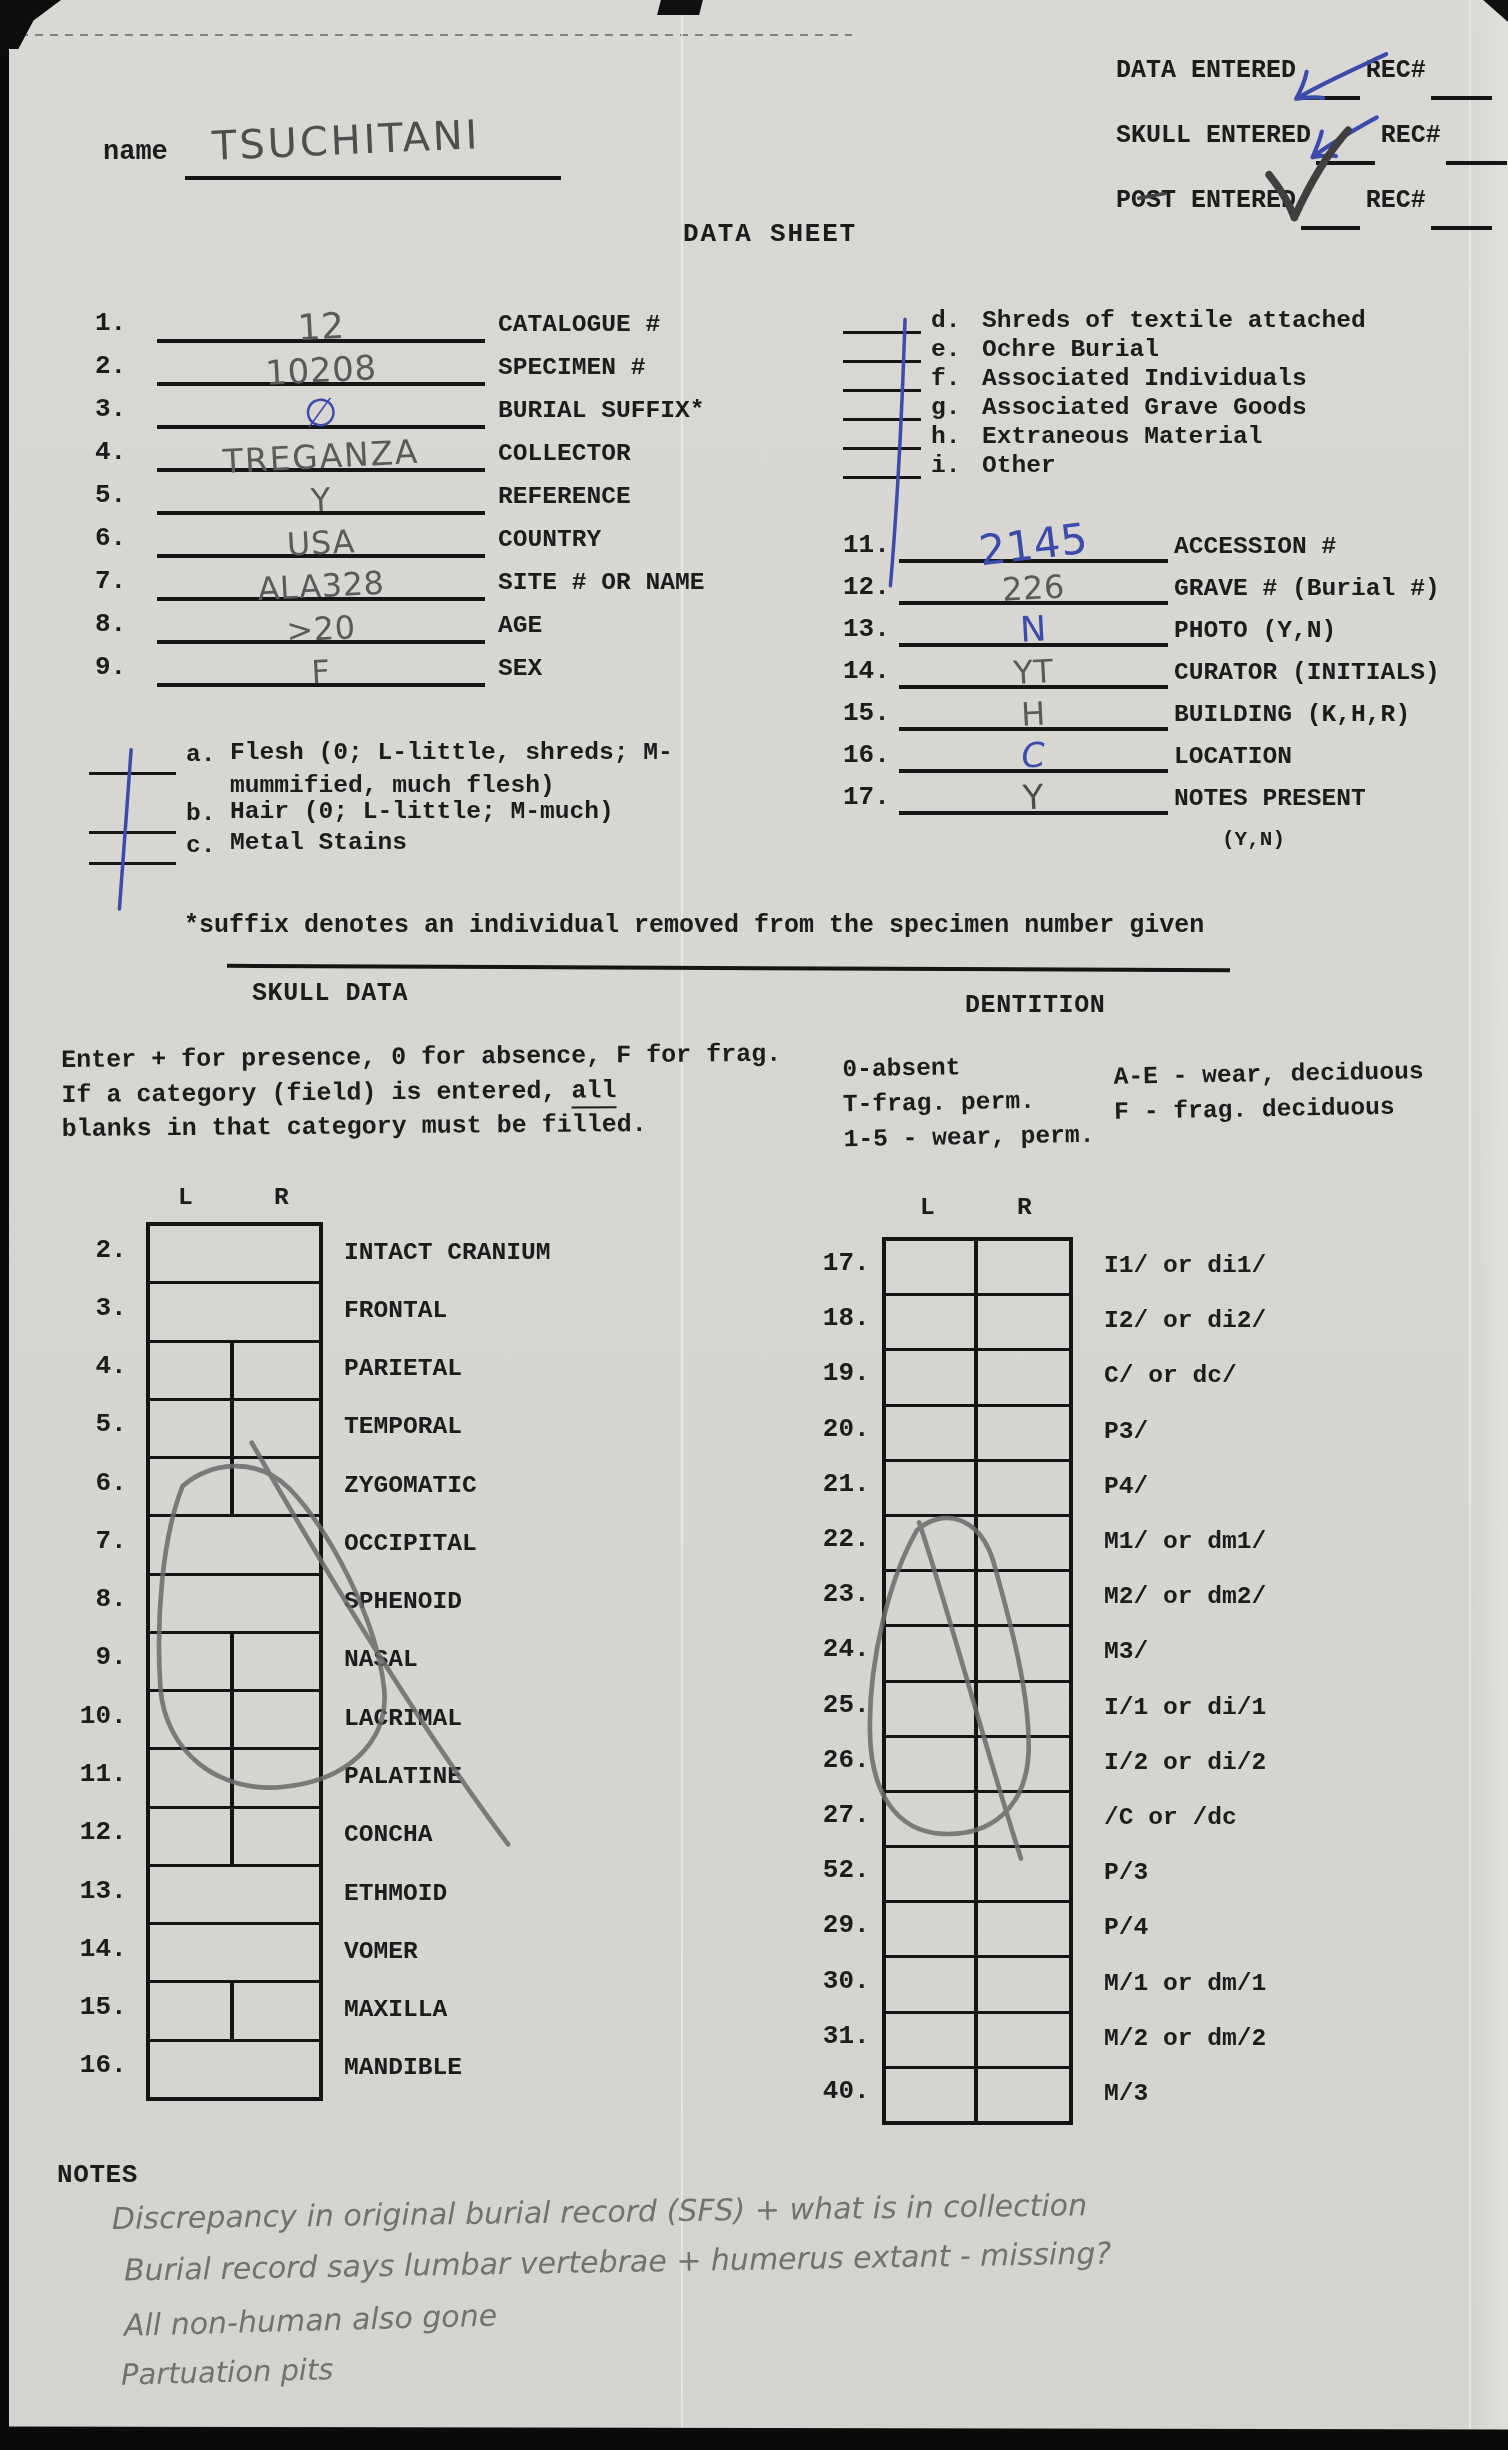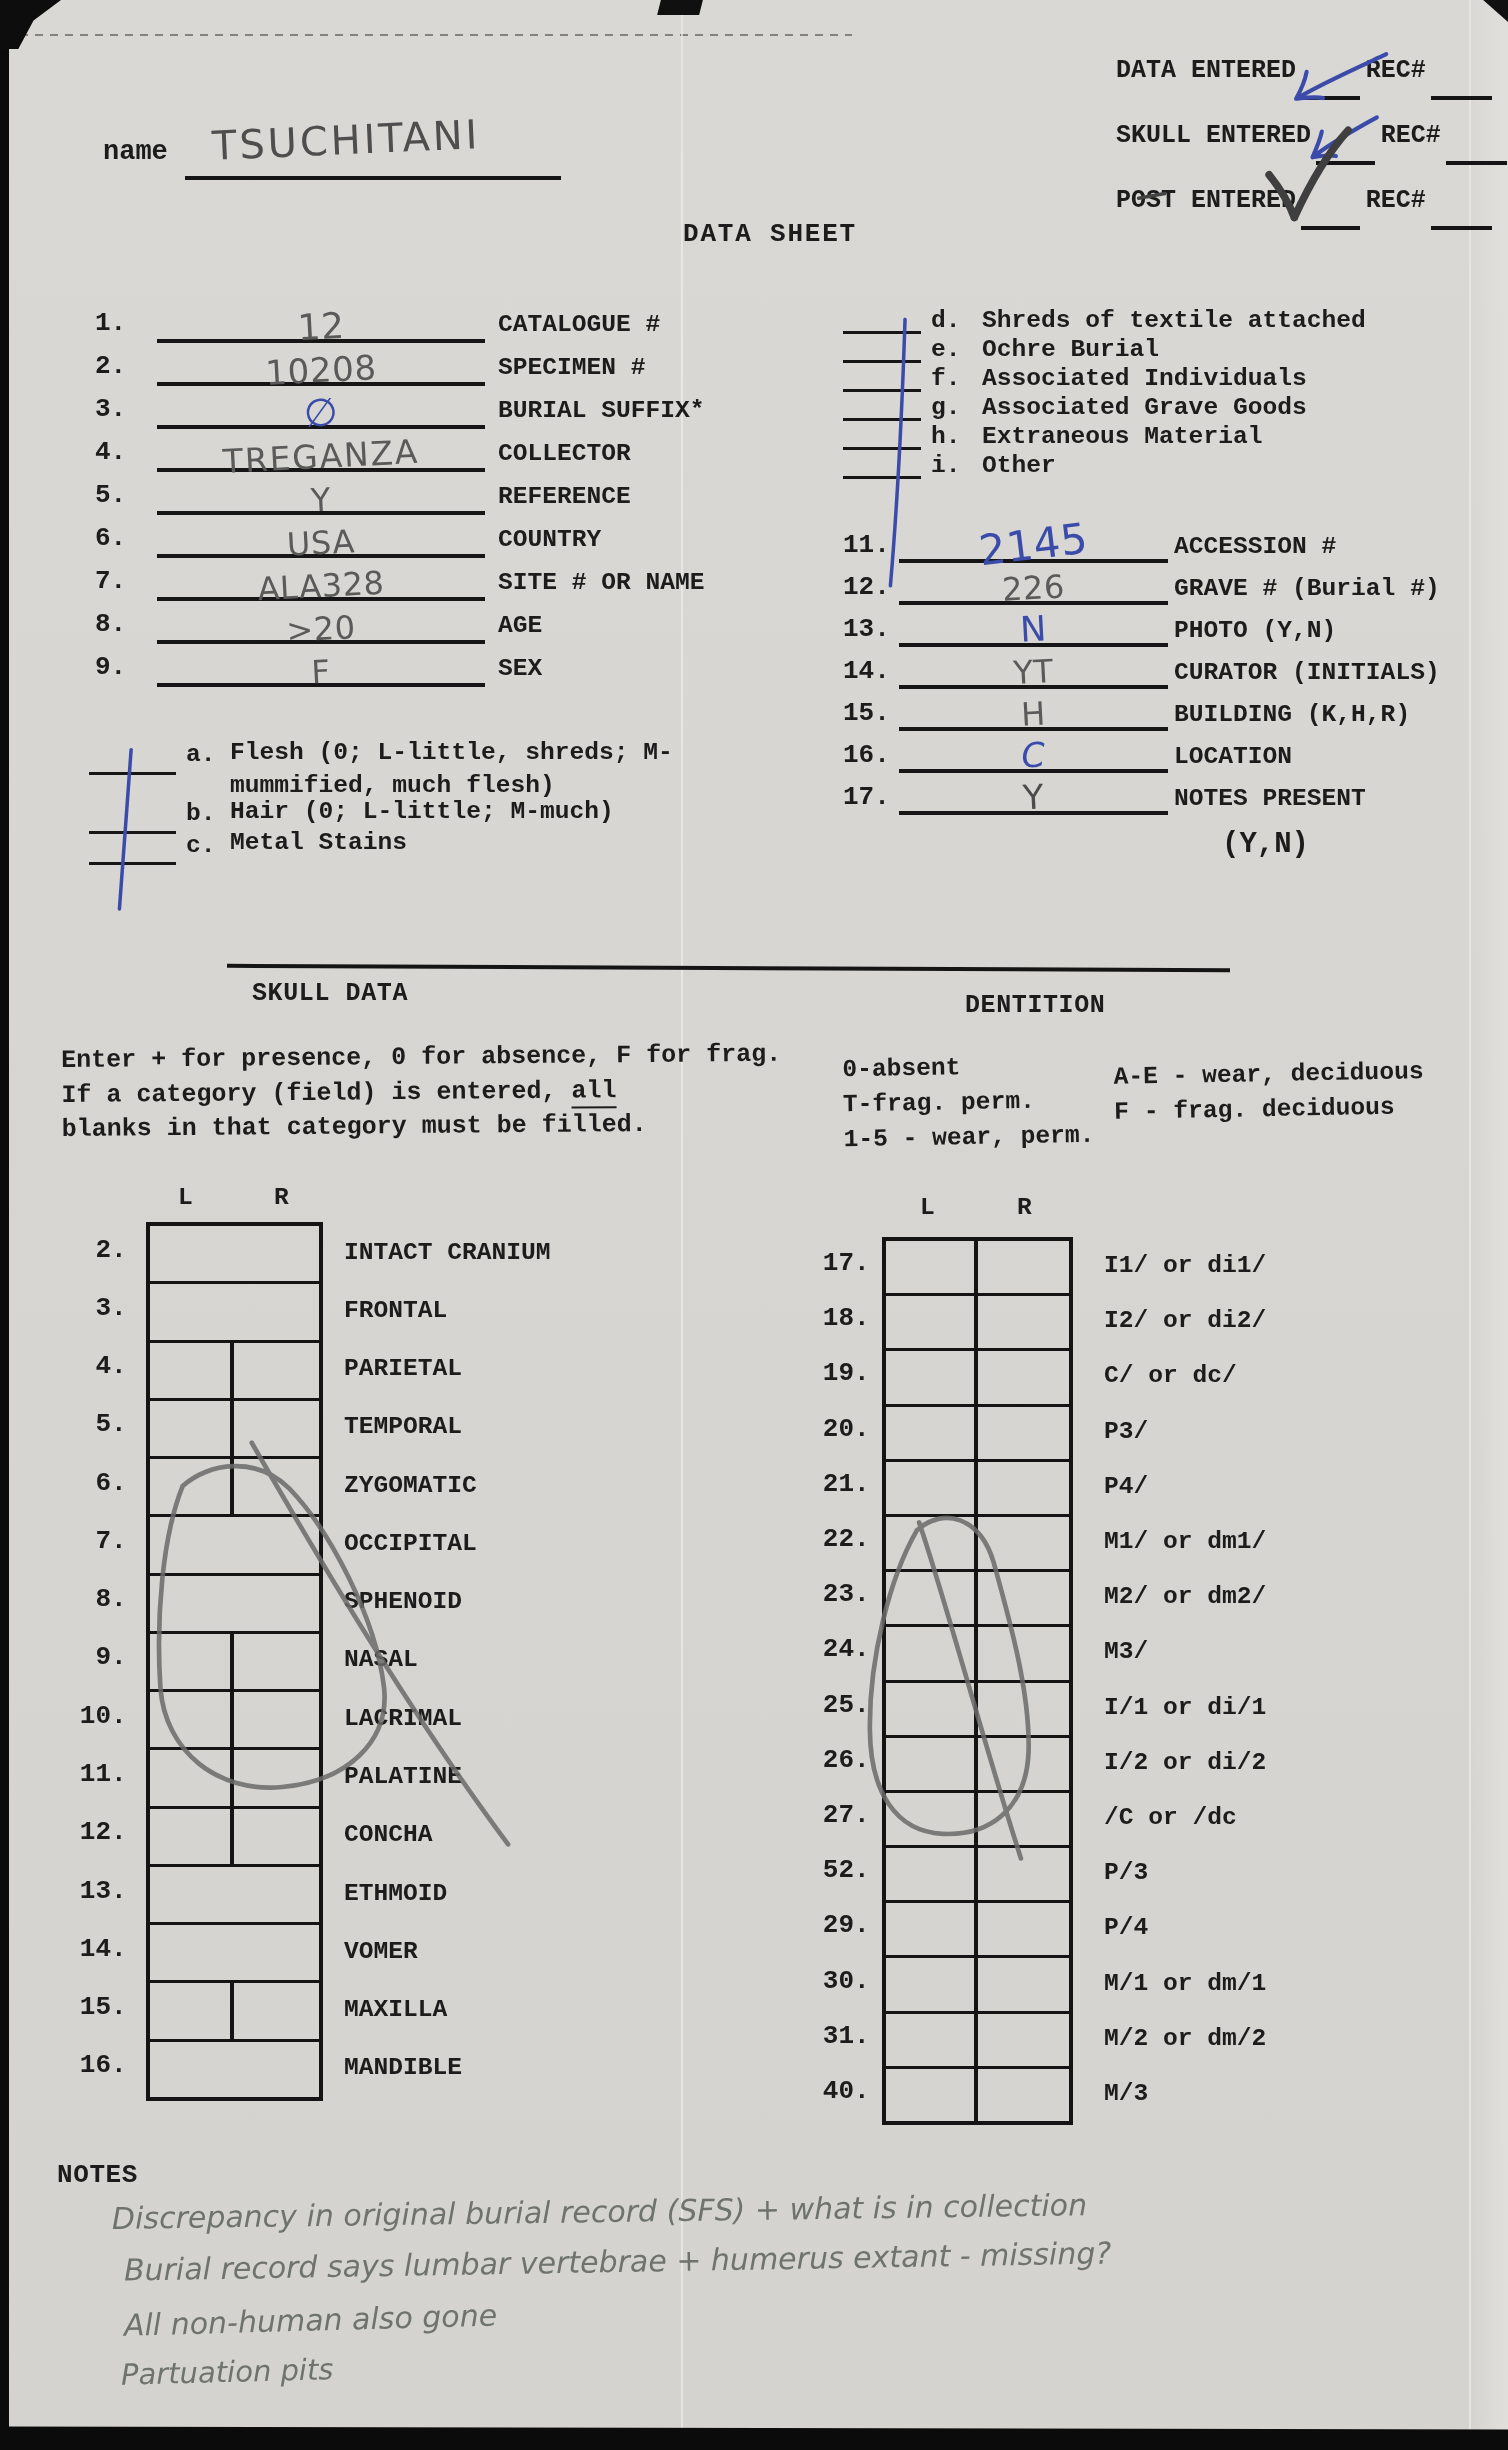--- a/index.html
+++ b/index.html
@@ -61,21 +61,21 @@
   .flag-row .letter{position:absolute;left:88px;bottom:0;font-size:24.6px;}
   .flag-row .label{position:absolute;left:139px;bottom:0;font-size:24.6px;white-space:nowrap;}
 
   
   #record-items{position:absolute;left:843px;top:521px;}
   .rec-row{position:relative;height:42px;width:662px;}
   .rec-row .num{position:absolute;left:0;bottom:3.5px;font-size:26px;}
   .rec-row .line{position:absolute;left:56px;bottom:0;width:269px;border-bottom:4.1px solid #161616;}
   .rec-row .value{position:absolute;left:56px;bottom:-2.3px;width:269px;text-align:center;font-size:32px;}
   .rec-row .label{position:absolute;left:331px;bottom:3.5px;font-size:24.6px;white-space:nowrap;}
-  .rec-row .label2{position:absolute;left:379px;top:55px;font-size:29px;}
+  .rec-row .label2{position:absolute;left:379px;top:55px;font-size:21px;}
   .rec-row:nth-child(1) .value{font-size:42px;transform:rotate(-7deg);bottom:-5.9px;}
   .rec-row:nth-child(3) .value{font-size:35px;}
   .rec-row:nth-child(6) .value{font-style:italic;font-size:34px;}
   .rec-row:nth-child(7) .value{color:#4c4c4c;font-size:34px;}
 
   
   #assoc-heading{left:89px;top:700px;font-size:25px;}
   .assoc-blank{position:absolute;left:89px;width:87px;border-bottom:3.5px solid #161616;}
   .assoc-letter{position:absolute;left:186px;font-size:24.6px;}
   .assoc-text{position:absolute;left:230px;font-size:24.6px;white-space:nowrap;}
@@ -308,20 +308,21 @@
   <span class="assoc-letter typed" style="top:741px">a.</span>
   <span class="assoc-text typed" style="top:739px">Flesh (0; L-little, shreds; M-</span>
   <span class="assoc-text typed" style="top:772px">mummified, much flesh)</span>
   <div class="assoc-blank" style="top:831px"></div>
   <span class="assoc-letter typed" style="top:800px">b.</span>
   <span class="assoc-text typed" style="top:798px">Hair (0; L-little; M-much)</span>
   <div class="assoc-blank" style="top:862px"></div>
   <span class="assoc-letter typed" style="top:832px">c.</span>
   <span class="assoc-text typed" style="top:829px">Metal Stains</span>
 
+  <span class="abs typed" id="suffix-note">*suffix denotes an individual removed from the specimen number given</span>
   <div class="abs" id="mid-divider"></div>
   <span class="abs typed" id="skull-heading">SKULL DATA</span>
   <span class="abs typed" id="dentition-heading">DENTITION</span>
 
   <div id="instructions" class="typed">
     <div class="ins-line l1">Enter + for presence, 0 for absence, F for frag.</div>
     <div class="ins-line l2">
       <span>If a category (field) is entered, </span><span class="und">all</span>
     </div>
     <div class="ins-line l3">blanks in that category must be filled.</div>

